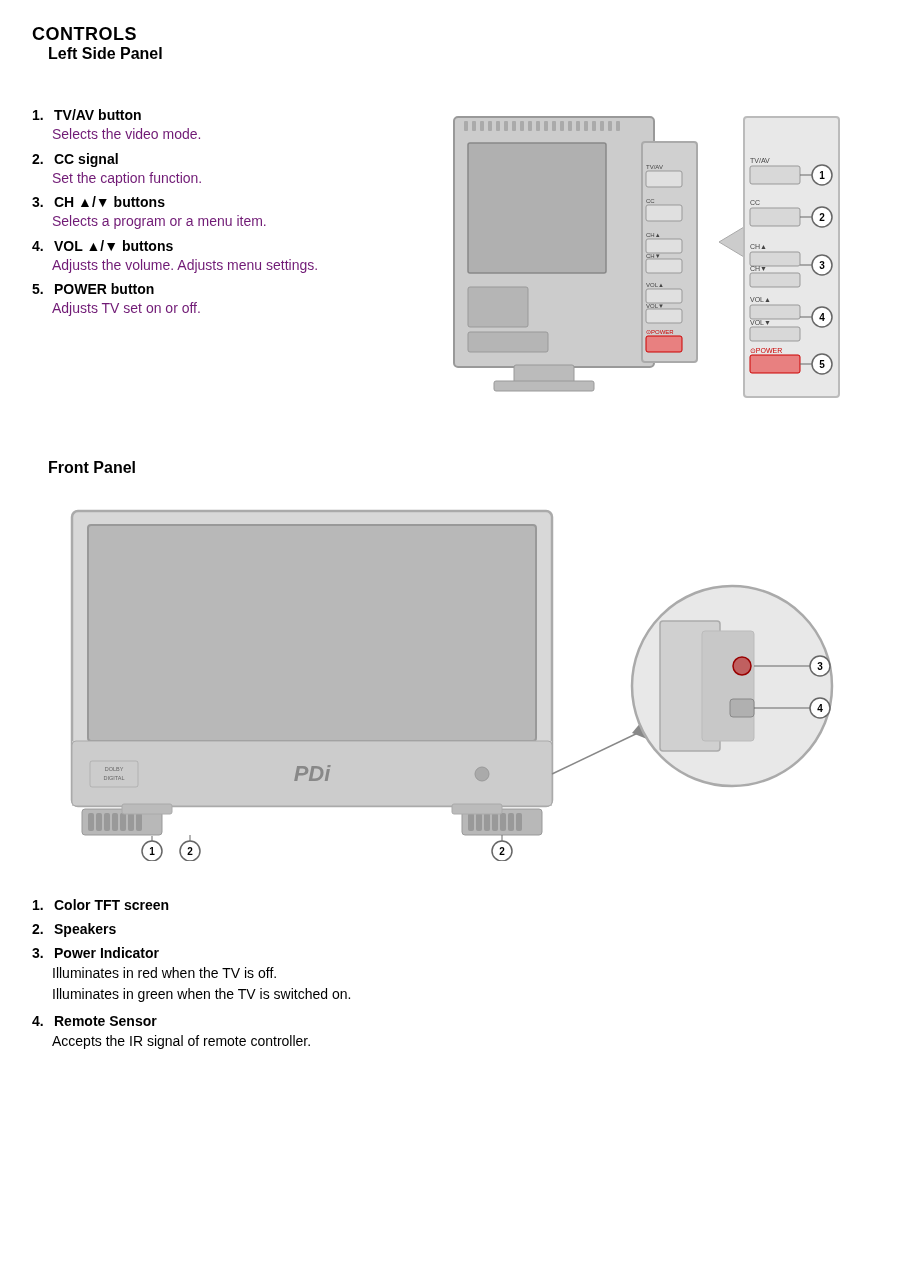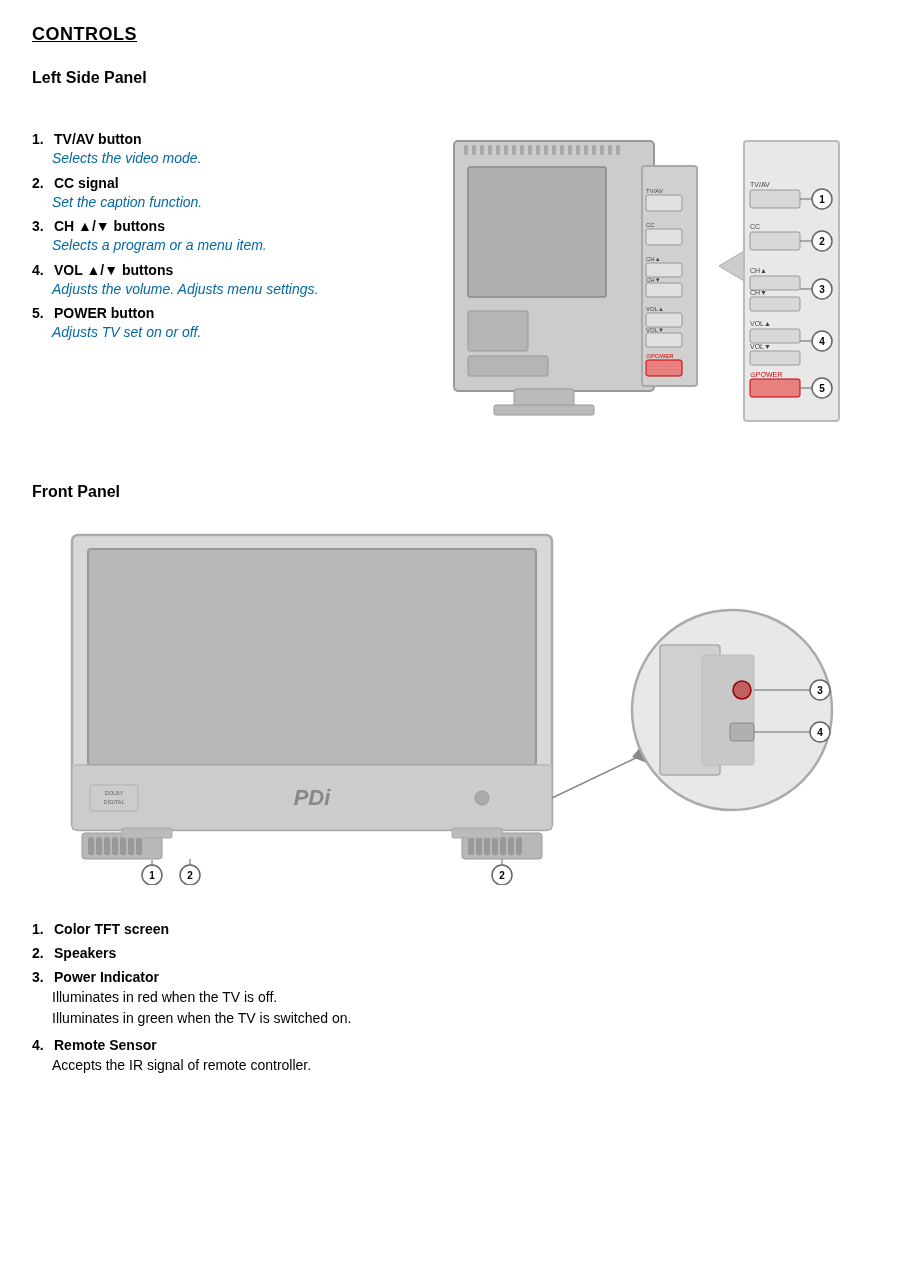--- a/index.html
+++ b/index.html
@@ -8,28 +8,28 @@
       font-size: 14px;
       color: #000;
       background: #fff;
       padding: 24px 32px;
       width: 903px;
       min-height: 1287px;
     }
     h1.page-title {
       font-size: 18px;
       font-weight: bold;
-      margin-bottom: 24px;
+      margin-bottom: 0;
       letter-spacing: 0.5px;
-      text-decoration: underline;
     }
     h2.section-title {
       font-size: 16px;
       font-weight: bold;
       margin-bottom: 14px;
+      margin-left: 16px;
     }
     .section {
       margin-bottom: 32px;
     }
     .section-content {
       display: flex;
       flex-direction: row;
       align-items: flex-start;
       gap: 24px;
     }
@@ -50,23 +50,22 @@
     .list-area ol li .item-num {
       font-weight: bold;
       display: inline;
     }
     .list-area ol li .item-label {
       font-weight: normal;
     }
     .list-area ol li .item-desc {
       font-weight: normal;
       padding-left: 20px;
-      color: #0369a1;
+      color: #701a75;
       line-height: 1.4;
-      font-style: italic;
     }
     .diagram-area {
       flex: 1;
       display: flex;
       justify-content: center;
       align-items: flex-start;
       padding-top: 10px;
     }
 
     

